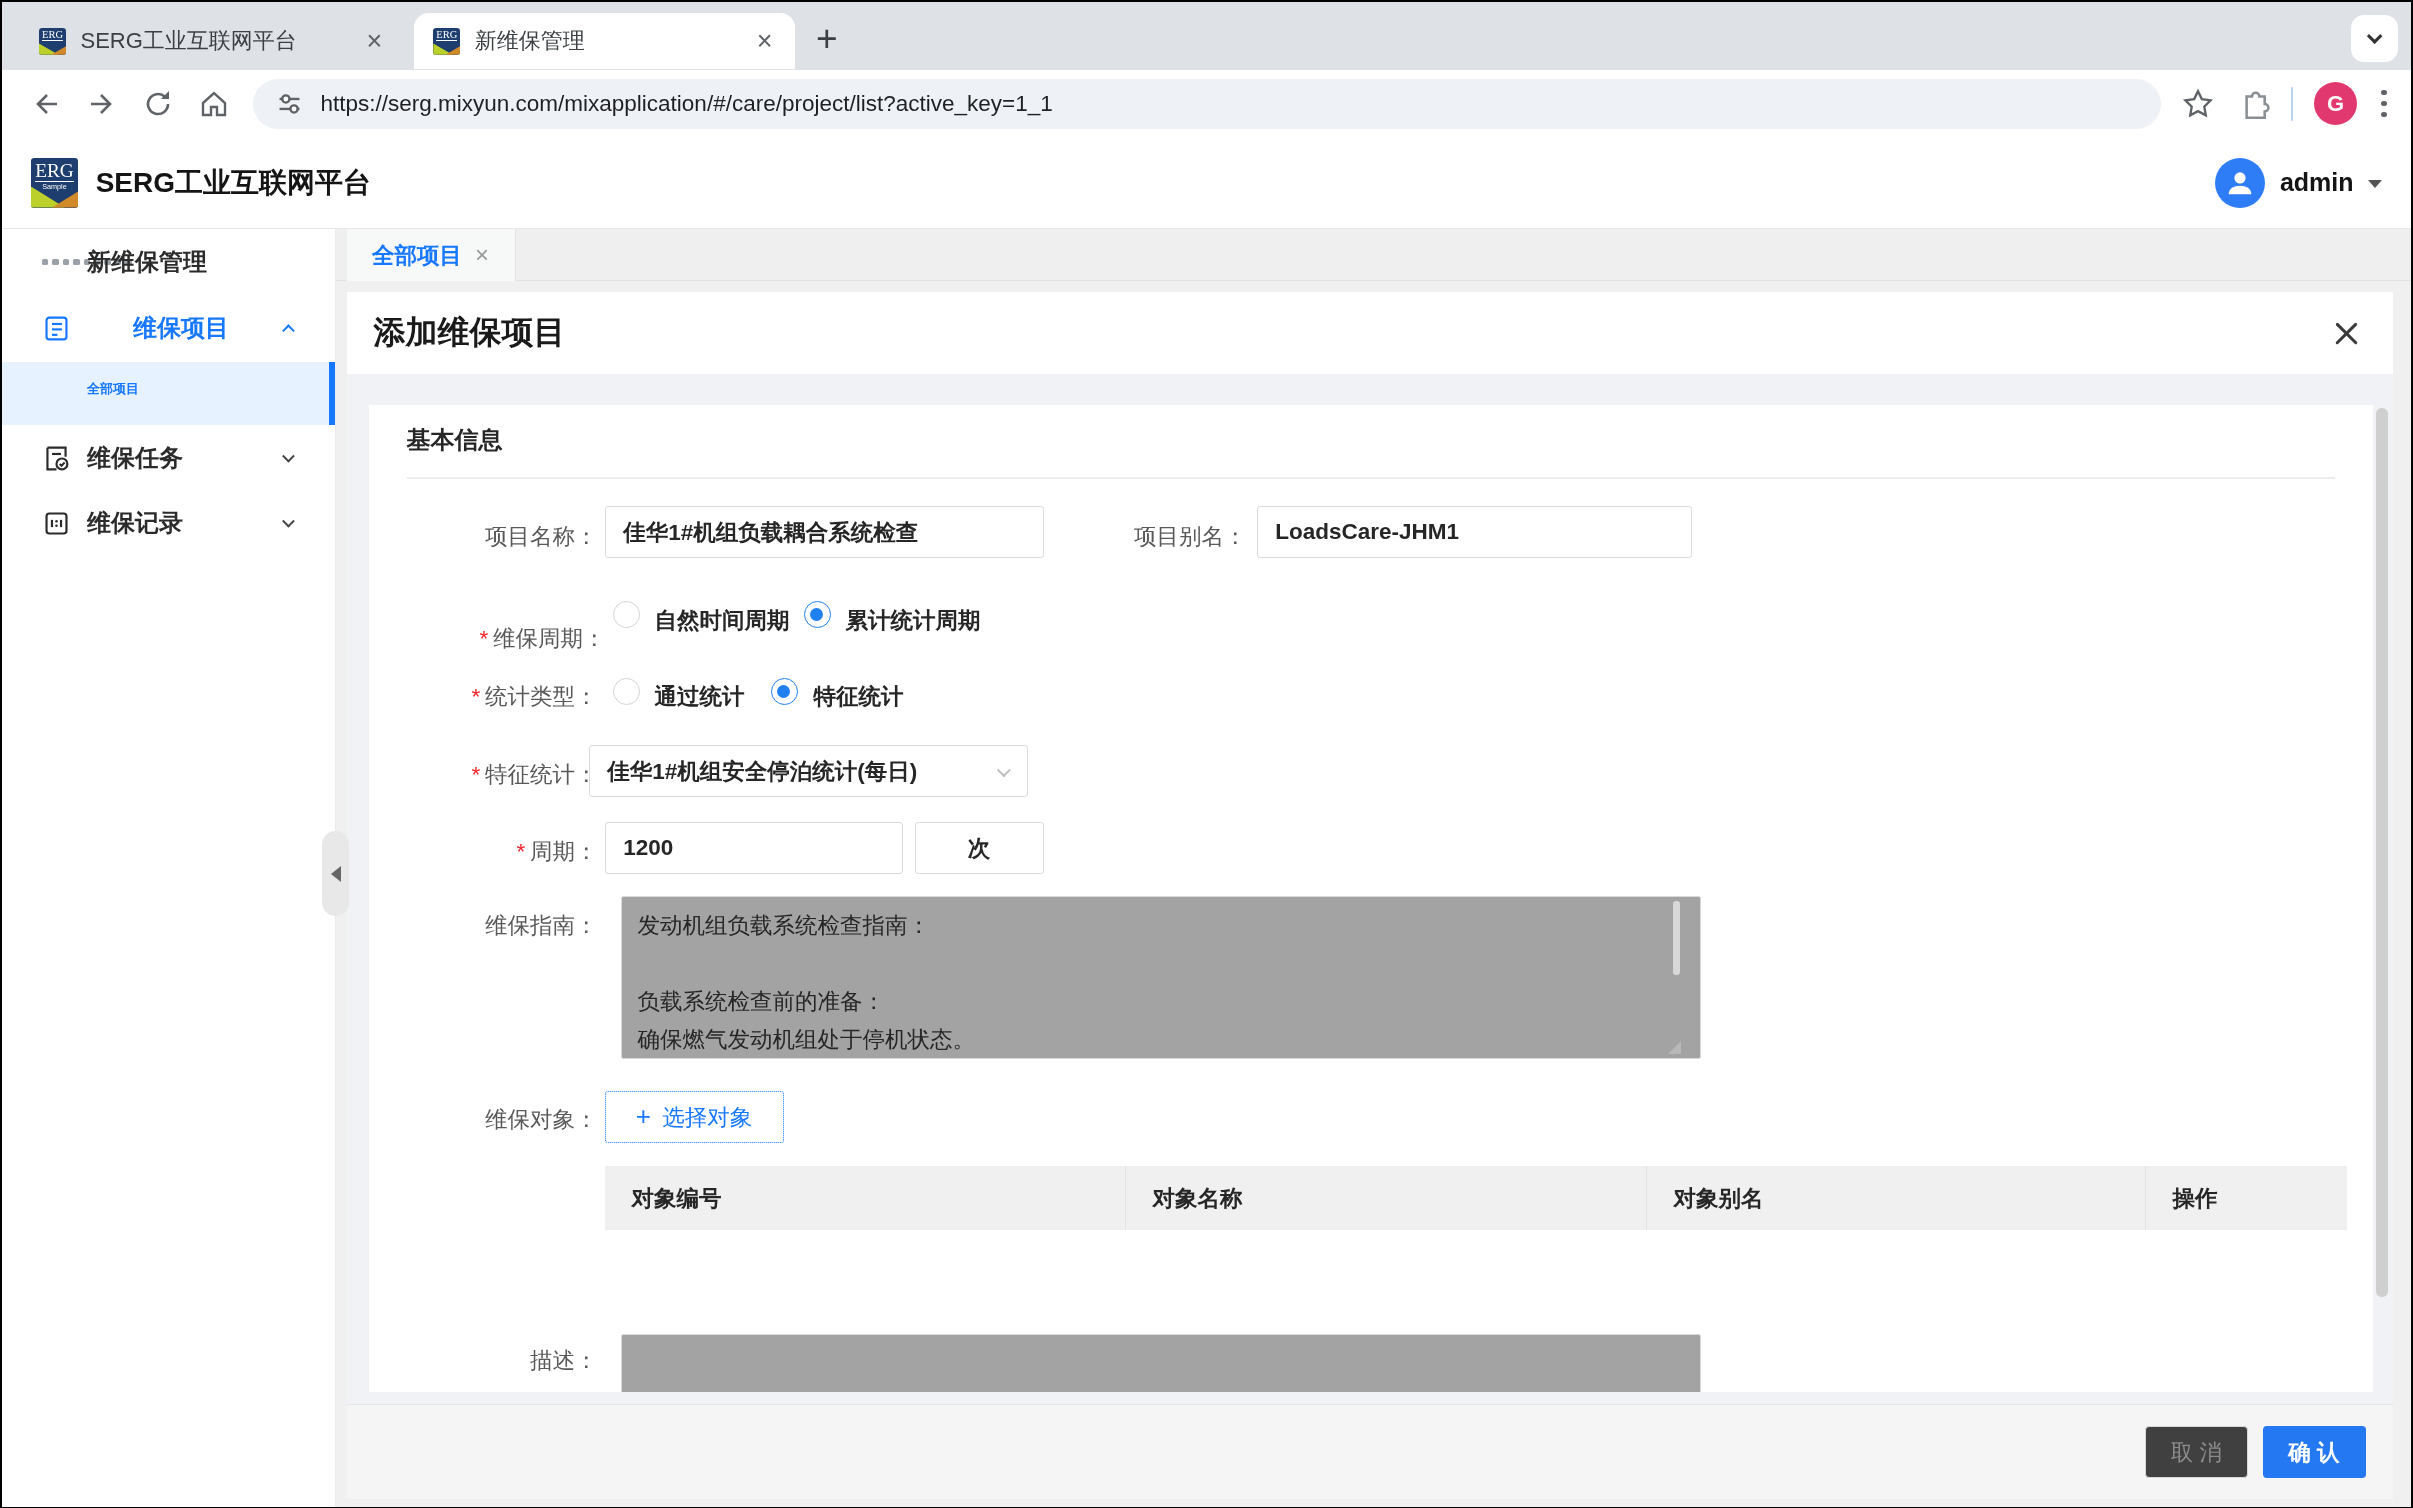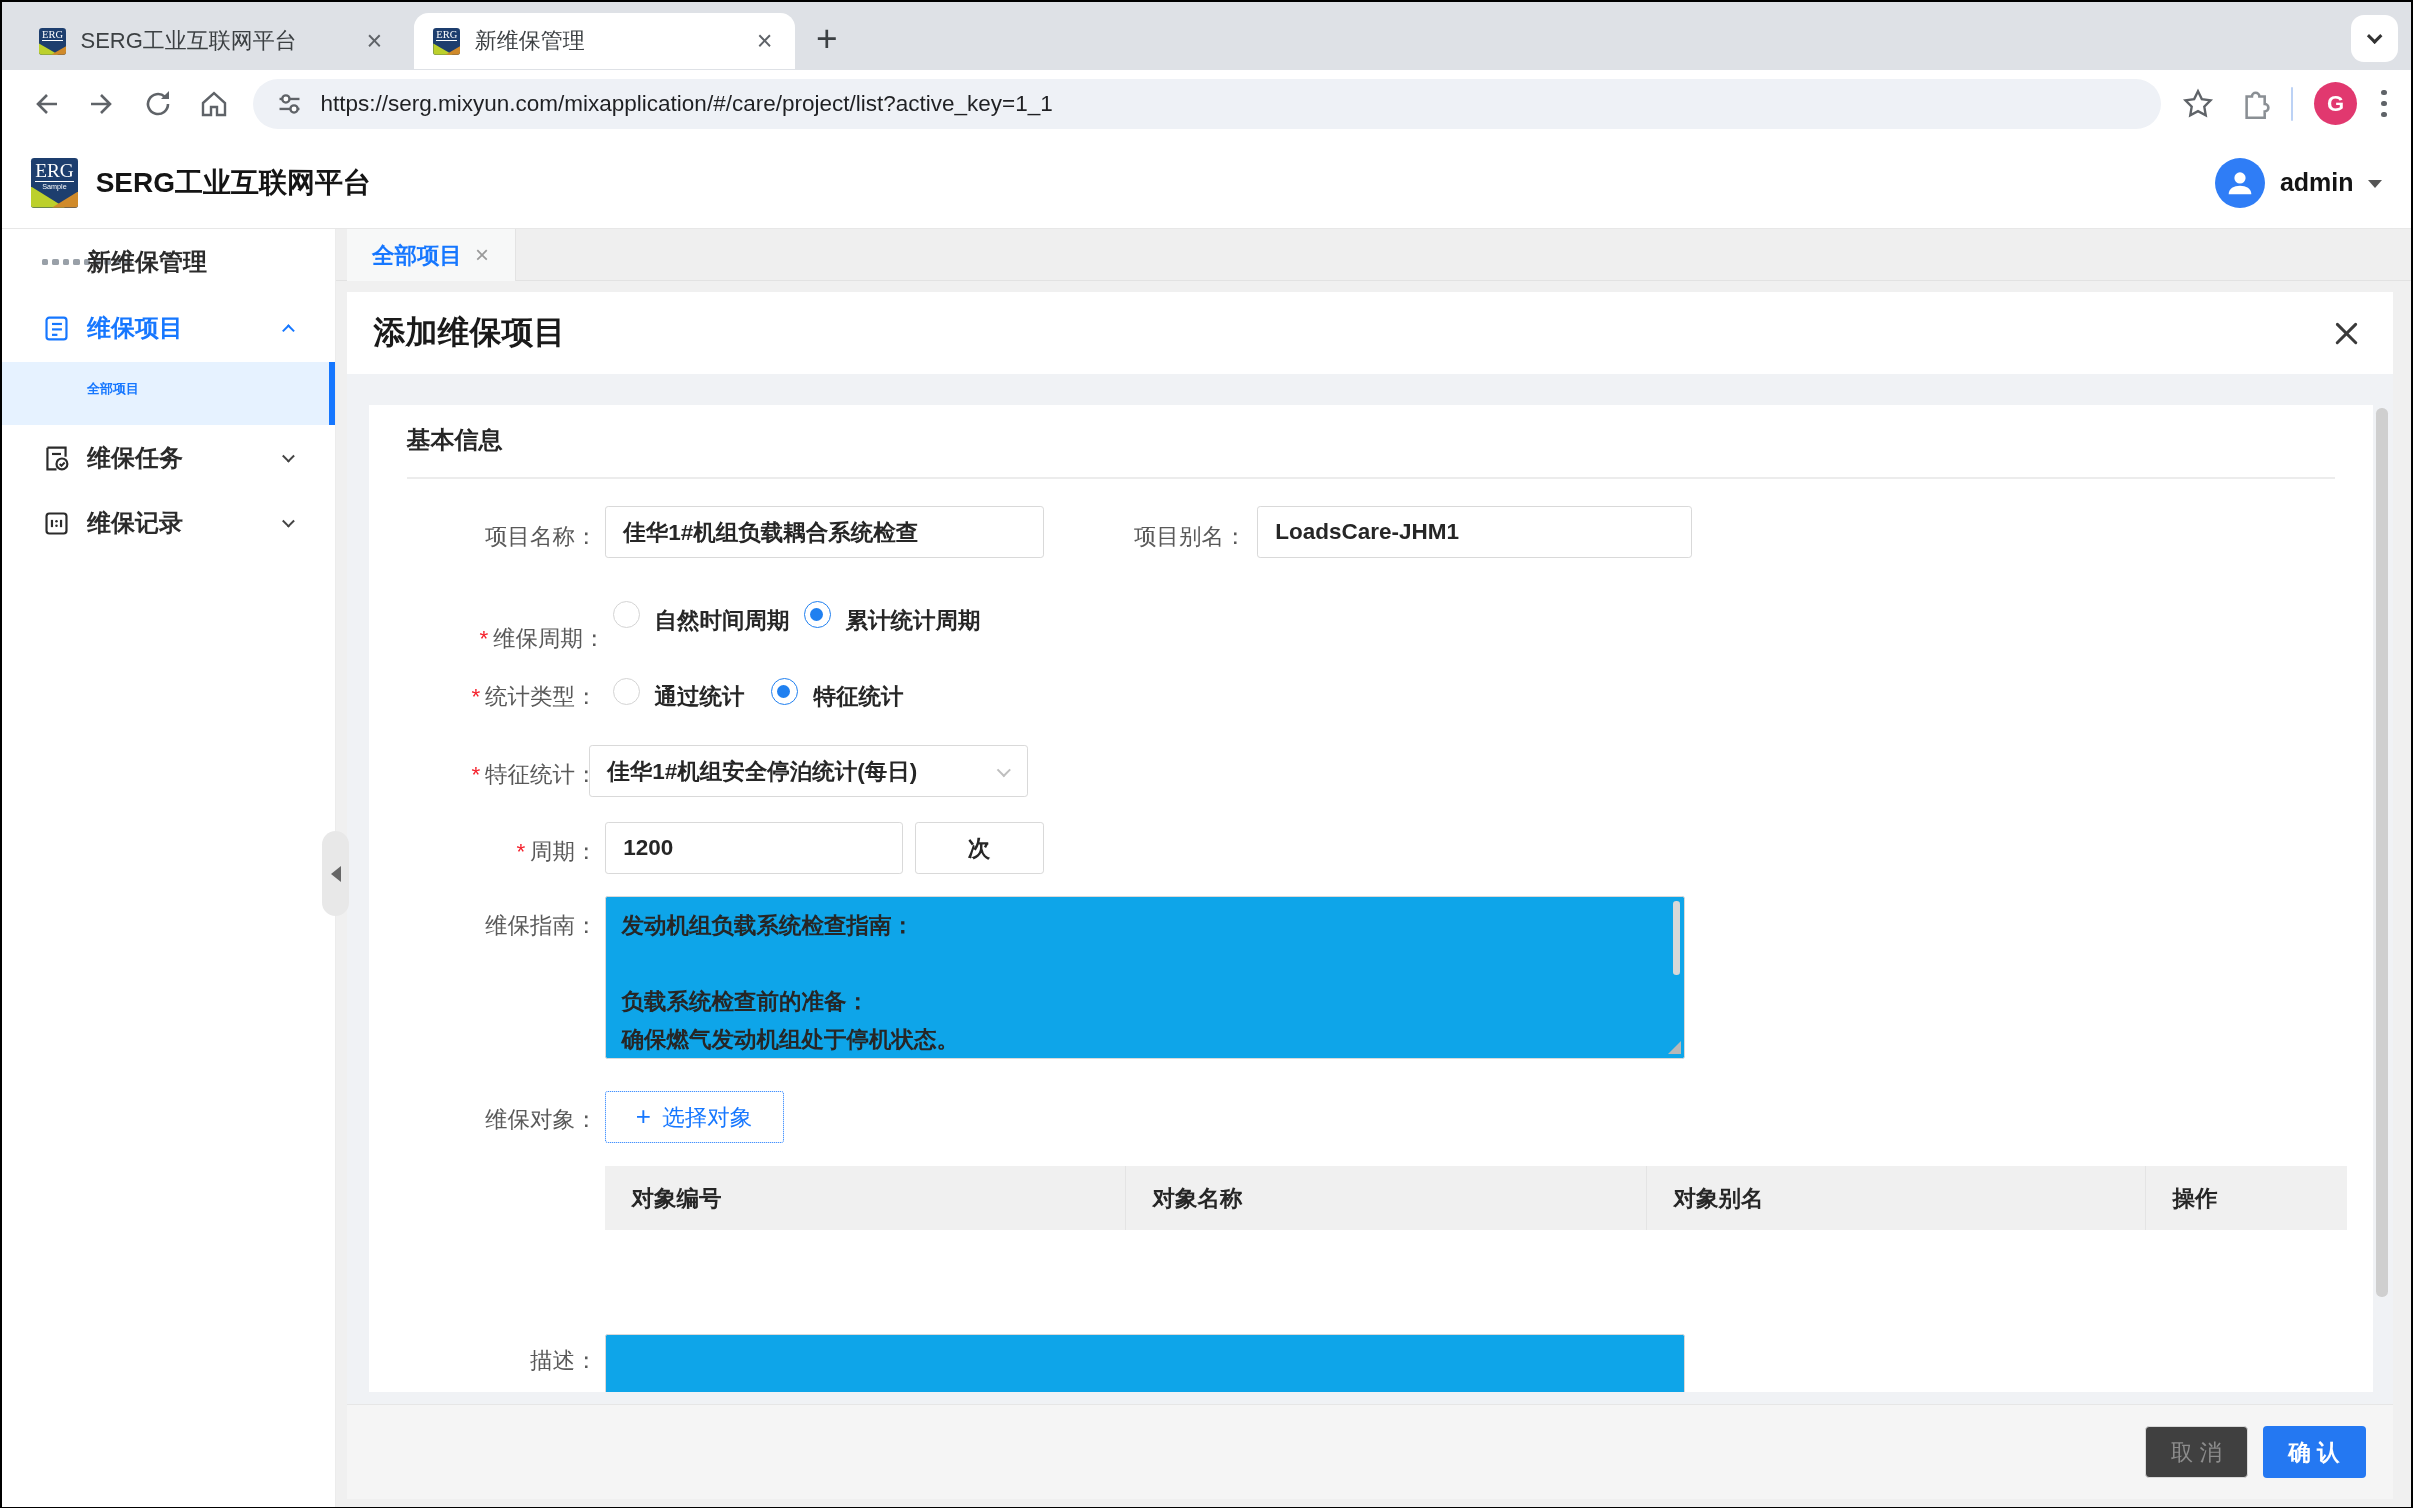--- a/index.html
+++ b/index.html
@@ -54,21 +54,21 @@
   
   .main{position:absolute;left:0;top:227px;width:100%;height:1280px;}
   .sidebar{position:absolute;left:0;top:0;width:334px;height:100%;background:#fff;border-right:0.8px solid #ececec;}
   .side-row{position:absolute;left:0;width:100%;display:flex;align-items:center;}
   .side-row .sicon{position:absolute;left:40px;display:flex;}
   .side-row .slabel{position:absolute;left:85px;font-size:24px;font-weight:700;color:#2b2b2b;white-space:nowrap;}
   .side-row .schev{position:absolute;left:282px;}
   .chev.sm{width:8.9px;height:8.9px;border-width:2.4px;}
   .grid9{display:grid;grid-template-columns:repeat(3,6.4px);grid-gap:4px;}
   .grid9 i{width:6.4px;height:6.4px;background:#99a0a8;border-radius:1.6px;}
-  .blue{color:#1677ff !important;}
+  .blue{color:#1677ff !important;margin-left:46px;}
   .side-sub{position:absolute;left:0;width:100%;background:#e6f2ff;}
   .side-sub .slabel{color:#1677ff;font-weight:700;}
   .side-sub .bar{position:absolute;right:0;top:0;bottom:0;width:5.6px;background:#1677ff;}
   .collapse-handle{position:absolute;left:320px;top:602px;width:27px;height:85px;background:#e8e8e8;border-radius:13.7px;display:flex;align-items:center;justify-content:center;z-index:6;}
   .tri-left{width:0;height:0;border-top:8.9px solid transparent;border-bottom:8.9px solid transparent;border-right:10.5px solid #666;}
 
   .content{position:absolute;left:334px;top:0;right:0;height:100%;background:#f0f0f0;}
   .tabstrip{position:absolute;left:0;top:0;right:0;height:52px;background:#efefef;border-bottom:0.8px solid #e2e2e2;}
   .page-tab{position:absolute;left:10.5px;top:0;width:169px;height:52px;background:#f7f8f8;border-right:0.8px solid #e3e3e3;display:flex;align-items:center;justify-content:center;gap:13px;}
   .page-tab .pt-label{font-size:22.5px;font-weight:700;color:#1677ff;}
@@ -93,21 +93,21 @@
   .section-title{position:absolute;left:38px;top:19.3px;font-size:24px;font-weight:700;color:#262626;}
   .sec-div{position:absolute;left:38px;right:38px;top:72px;height:1.6px;background:#ececec;}
   .flabel{position:absolute;width:229px;text-align:right;font-size:22.5px;color:#595959;white-space:nowrap;}
   .req::before{content:"*";color:#f5222d;margin-right:4.8px;font-size:22.5px;}
   .inbox{position:absolute;height:52px;background:#fff;border:0.8px solid #d9d9d9;border-radius:3.2px;display:flex;align-items:center;padding:0 17.7px;font-size:22.5px;font-weight:700;color:#262626;white-space:nowrap;}
   .radio{position:absolute;width:27px;height:27px;border-radius:50%;background:#fff;border:1.6px solid #d4d4d4;}
   .radio.on{border-color:#2080f0;}
   .radio.on::after{content:"";position:absolute;left:5.6px;top:5.6px;width:13px;height:13px;border-radius:50%;background:#2080f0;}
   .ropt{position:absolute;font-size:22.5px;font-weight:600;color:#262626;white-space:nowrap;}
   .sel-chev{position:absolute;right:17.7px;top:19.3px;width:9.7px;height:9.7px;border-right:2.4px solid #bfbfbf;border-bottom:2.4px solid #bfbfbf;transform:rotate(45deg);}
-  .tarea{position:absolute;left:236px;width:1080px;background:#0ea5e9;border:0.8px solid #d9d9d9;border-radius:2.4px;font-family:"Liberation Sans","DejaVu Sans",sans-serif;font-size:22.5px;font-weight:700;color:#262626;line-height:38px;padding:9.7px 32px 9.7px 16px;resize:none;overflow:hidden;}
+  .tarea{position:absolute;left:252px;width:1080px;background:#a3a3a3;border:0.8px solid #d9d9d9;border-radius:2.4px;font-family:"Liberation Sans","DejaVu Sans",sans-serif;font-size:22.5px;font-weight:400;color:#262626;line-height:38px;padding:9.7px 32px 9.7px 16px;resize:none;overflow:hidden;}
   .ta-thumb{position:absolute;width:7.2px;height:74px;background:#d8d8d8;border-radius:3.2px;}
   .ta-grip{position:absolute;width:0;height:0;border-left:13px solid transparent;border-bottom:13px solid #b8b8b8;}
   .dash-btn{position:absolute;left:236px;width:179px;height:52px;border:1.6px dotted #1677ff;border-radius:3.2px;background:#fff;display:flex;align-items:center;justify-content:center;gap:11.3px;color:#1677ff;font-size:22.5px;}
   .dash-btn .plus{font-size:26px;line-height:1;margin-top:-2.4px;}
 
   
   .otable{position:absolute;left:236px;top:761px;width:1742px;font-size:22.5px;color:#262626;}
   .otable .hrow{display:flex;height:64px;background:#f0f0f0;}
   .otable .brow{display:flex;height:69px;background:#fff;border-bottom:0.8px solid #efefef;}
   .otable .cell{display:flex;align-items:center;padding-left:27px;border-right:0.8px solid #e4e4e4;}

